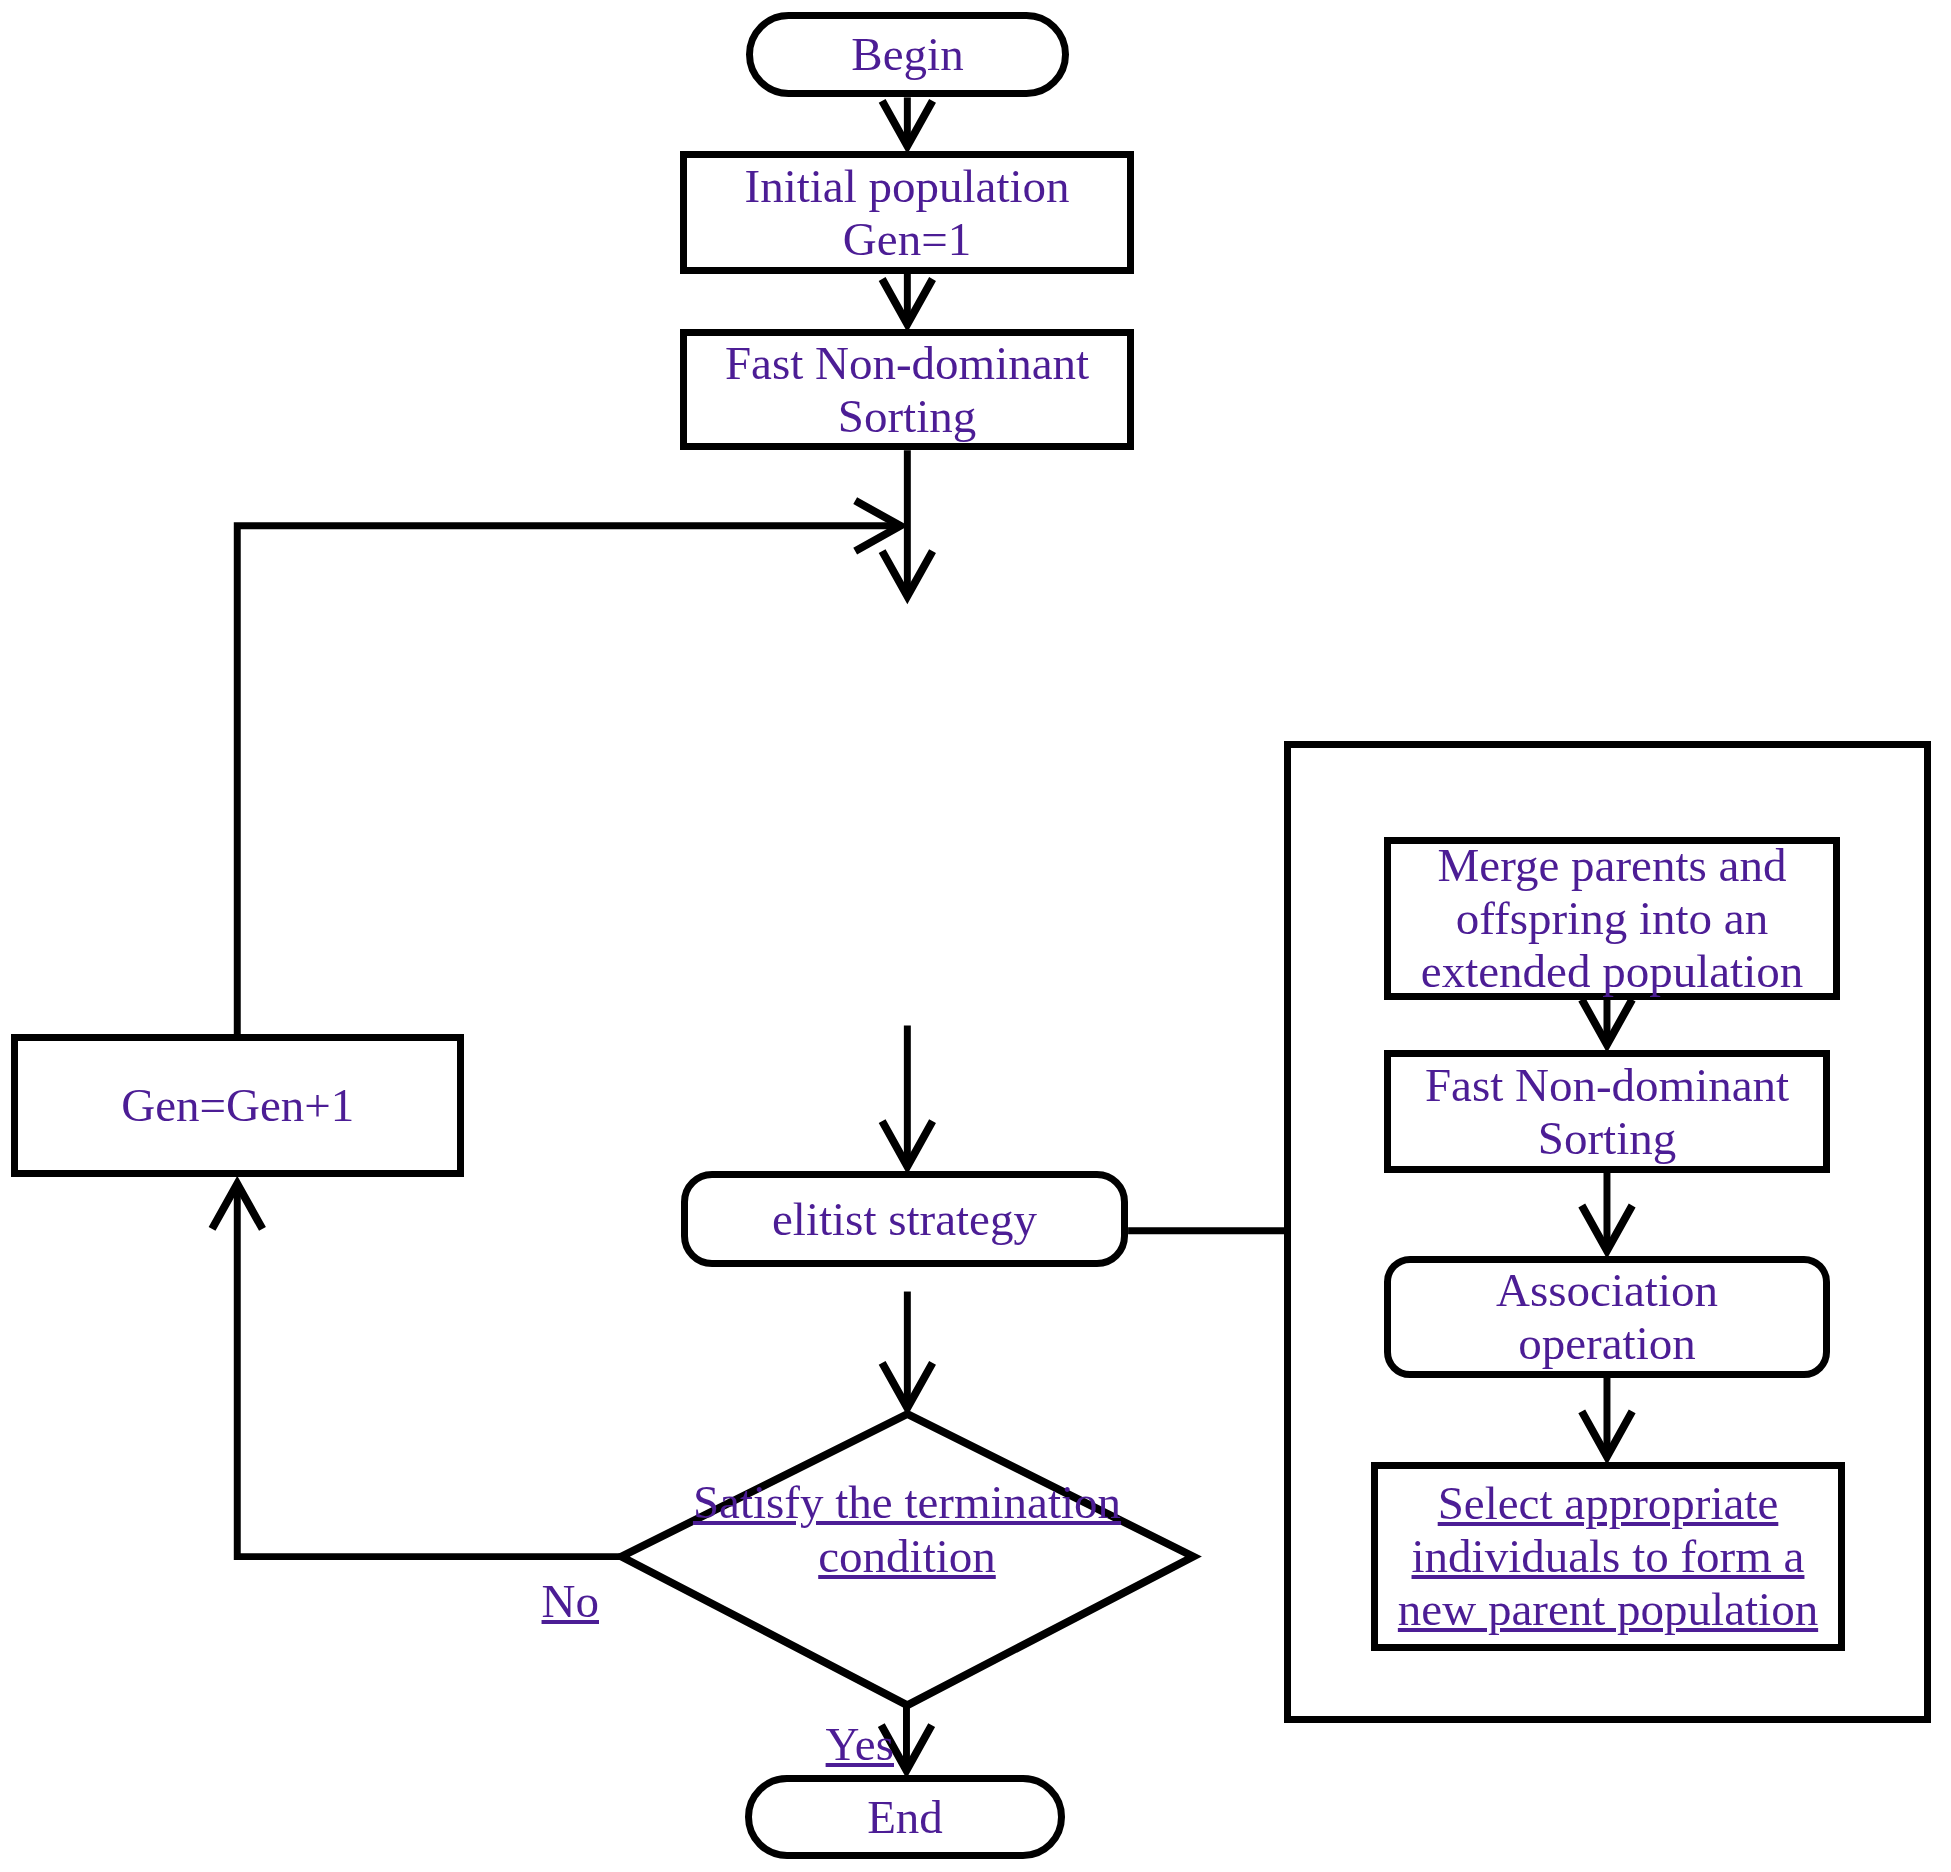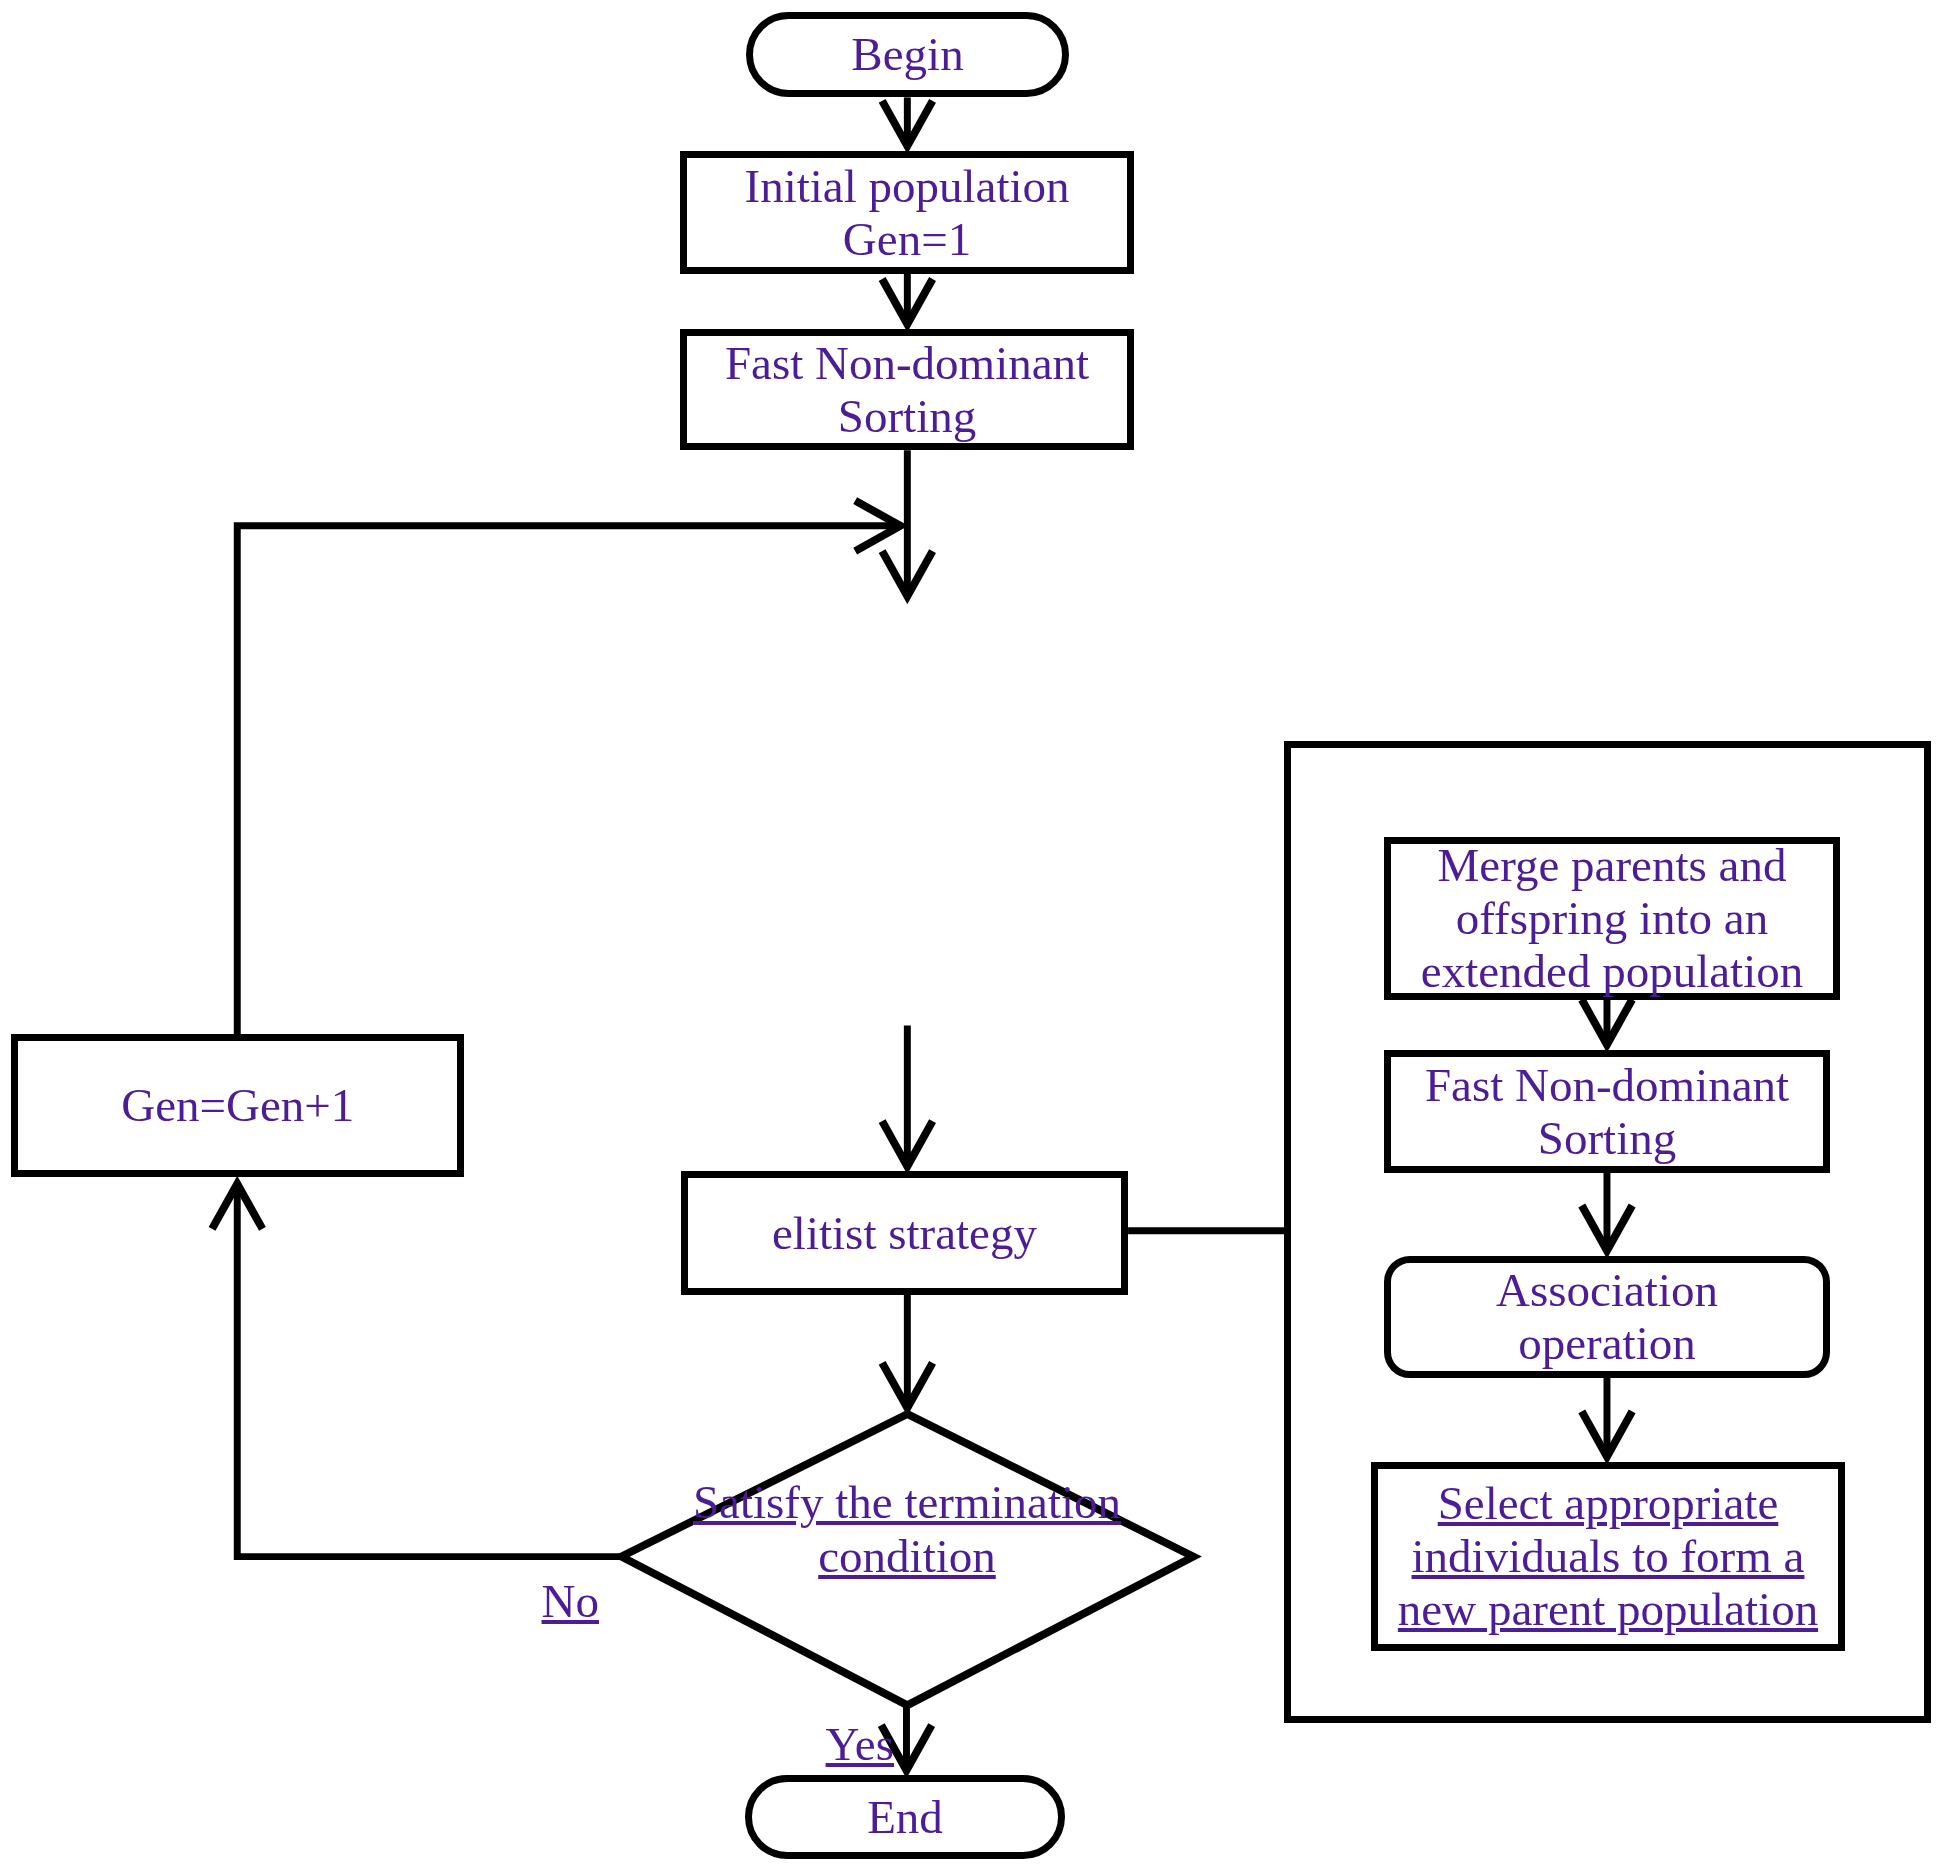--- a/index.html
+++ b/index.html
@@ -89,21 +89,21 @@
 
   <div class="node stadium" style="left:746px;top:12px;width:323px;height:85px;">Begin</div>
 
   <div class="node" style="left:680px;top:151px;width:454px;height:123px;">Initial population
 Gen=1</div>
 
   <div class="node" style="left:680px;top:329px;width:454px;height:121px;">Fast Non-dominant
 Sorting</div>
 
 
-  <div class="node" style="left:681px;top:1171px;width:447px;height:124px;">elitist strategy</div>
+  <div class="node" style="left:681px;top:1171px;width:447px;height:96px;border-radius:31px;">elitist strategy</div>
 
   <div class="floating-label" style="left:603px;top:1475px;width:608px;line-height:54px;">Satisfy the termination
 condition</div>
 
   <div class="node" style="left:11.3px;top:1034px;width:453px;height:143px;">Gen=Gen+1</div>
 
   <div class="node stadium" style="left:745px;top:1775px;width:320px;height:84px;">End</div>
 
   <div class="node" style="left:1384px;top:805px;width:456px;height:163px;margin-top:32px;">Merge parents and
 offspring into an

